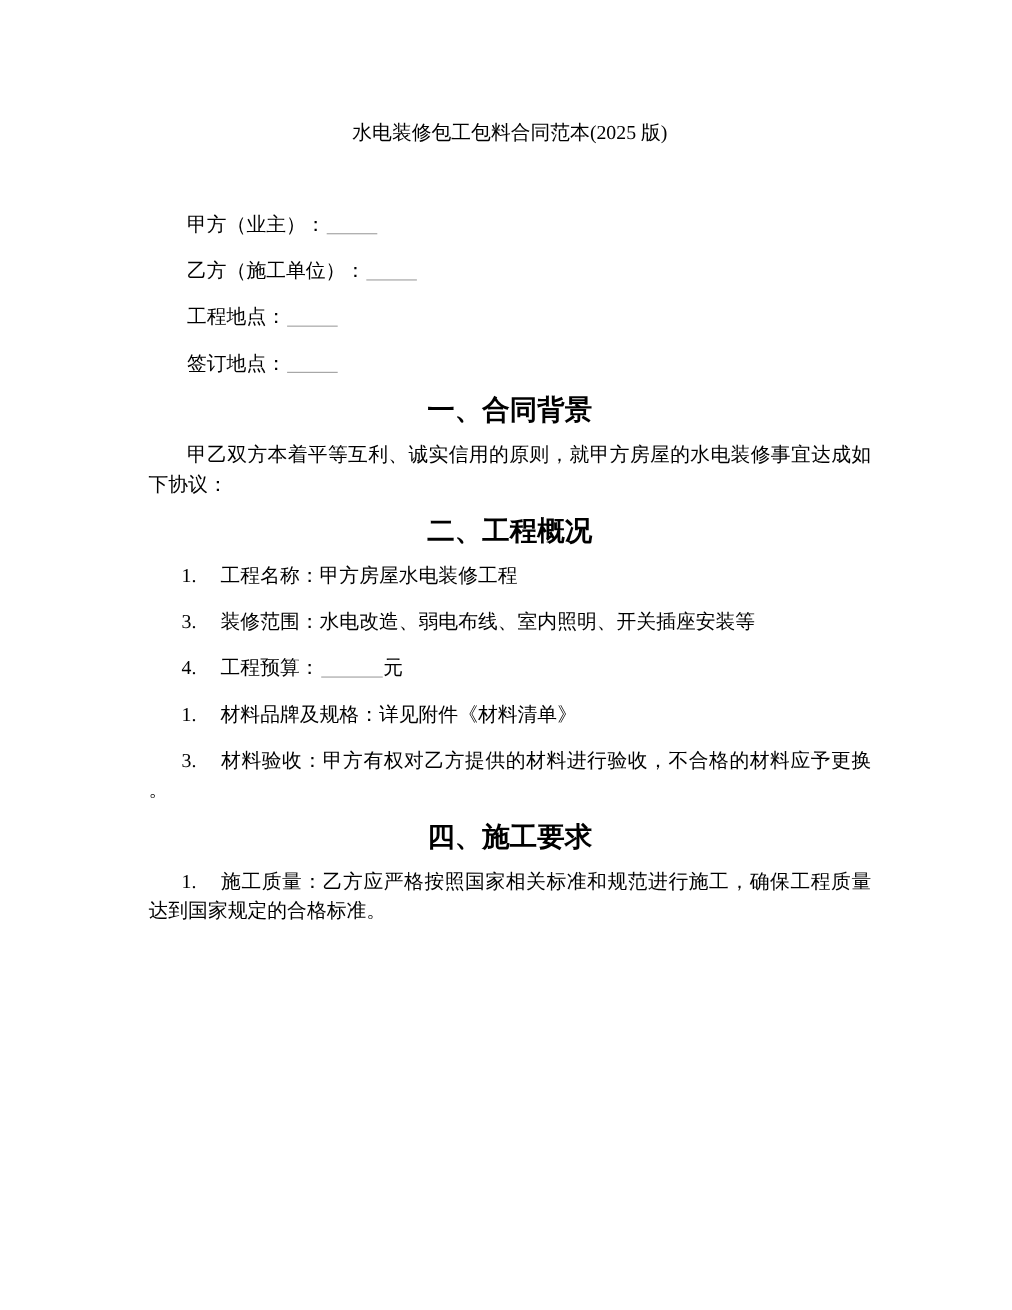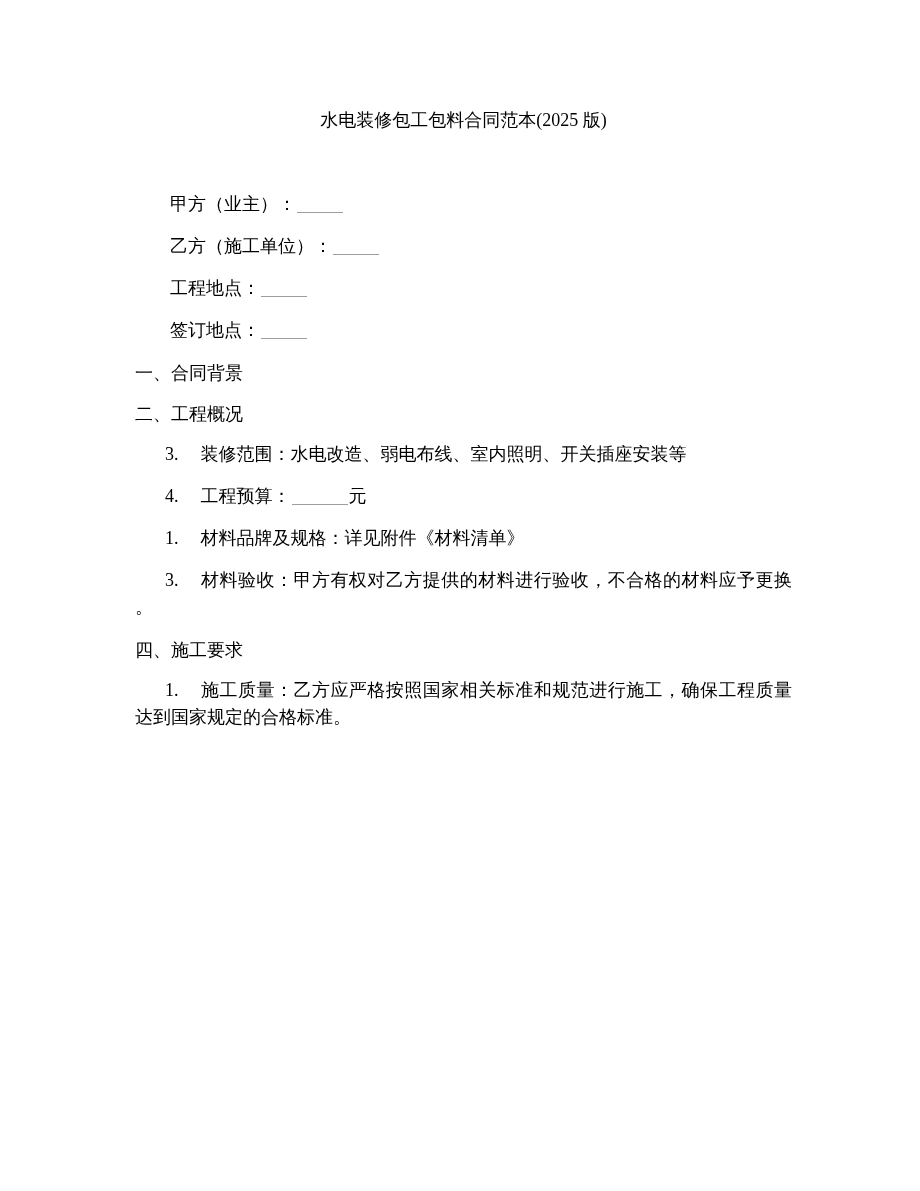--- a/index.html
+++ b/index.html
@@ -26,24 +26,25 @@
     line-height: 29px;
     margin: 0 0 56px 0;
     white-space: nowrap;
   }
   .field {
     margin: 0 0 15px 0;
     line-height: 27px;
     text-indent: 35px;
   }
   .sec-heading {
-    font-size: 18px;
-    font-weight: normal;
+    font-size: 25px;
+    font-weight: bold;
     line-height: 29px;
     margin: 6px 0 12px 0;
+    text-align: center;
   }
   .para {
     margin: 0 0 15px 0;
     line-height: 27px;
     text-indent: 35px;
     word-break: break-all;
     line-break: anywhere;
     text-align: justify;
   }
   .item {
@@ -78,23 +79,25 @@
   <p class="field"><span>甲方（业主）：</span><span class="blank sm"></span></p>
 
   <p class="field"><span>乙方（施工单位）：</span><span class="blank sm"></span></p>
 
   <p class="field"><span>工程地点：</span><span class="blank sm"></span></p>
 
   <p class="field"><span>签订地点：</span><span class="blank sm"></span></p>
 
   <h2 class="sec-heading">一、合同背景</h2>
 
+  <p class="para">甲乙双方本着平等互利、诚实信用的原则，就甲方房屋的水电装修事宜达成如下协议：</p>
 
   <h2 class="sec-heading">二、工程概况</h2>
 
+  <p class="item"><span class="num">1.</span><span>工程名称：甲方房屋水电装修工程</span></p>
 
 
   <p class="item"><span class="num">3.</span><span>装修范围：水电改造、弱电布线、室内照明、开关插座安装等</span></p>
 
   <p class="item"><span class="num">4.</span><span>工程预算：</span><span class="blank"></span><span>元</span></p>
 
 
 
   <p class="item"><span class="num">1.</span><span>材料品牌及规格：详见附件《材料清单》</span></p>
 

